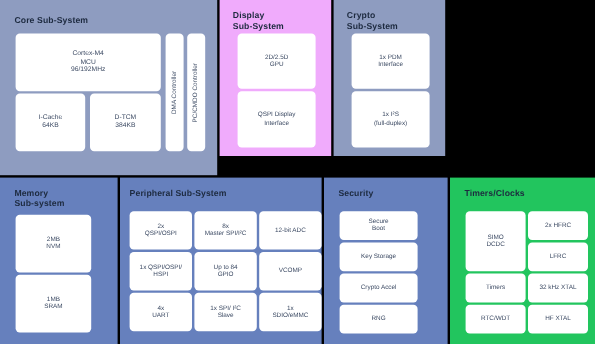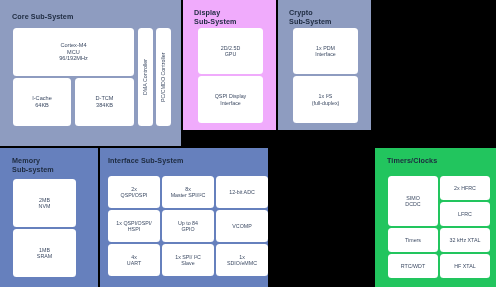--- a/index.html
+++ b/index.html
@@ -110,21 +110,21 @@
 Sub-system</div>
 
     <div class="blk" style="left:13px; top:31px; width:63px; height:48px;">2MB
 NVM</div>
 
     <div class="blk" style="left:13px; top:81px; width:63px; height:48px;">1MB
 SRAM</div>
   </div>
 
   <div class="panel" style="left:100px; top:148px; width:168px; height:139px; background:#6680bd;">
-    <div class="panel-title" style="left:8px; top:8px;">Interface Sub-System</div>
+    <div class="panel-title" style="left:8px; top:8px;">Peripheral Sub-System</div>
 
     <div class="blk" style="left:8px; top:28px; width:52px; height:32px;">2x
 QSPI/OSPI</div>
     <div class="blk" style="left:62px; top:28px; width:52px; height:32px;">8x
 Master SPI/I²C</div>
     <div class="blk" style="left:116px; top:28px; width:52px; height:32px;">12-bit ADC</div>
 
     <div class="blk" style="left:8px; top:62px; width:52px; height:32px;">1x QSPI/OSPI/
 HSPI</div>
     <div class="blk" style="left:62px; top:62px; width:52px; height:32px;">Up to 84
@@ -132,20 +132,29 @@
     <div class="blk" style="left:116px; top:62px; width:52px; height:32px;">VCOMP</div>
 
     <div class="blk" style="left:8px; top:96px; width:52px; height:32px;">4x
 UART</div>
     <div class="blk" style="left:62px; top:96px; width:52px; height:32px;">1x SPI/ I²C
 Slave</div>
     <div class="blk" style="left:116px; top:96px; width:52px; height:32px;">1x
 SDIO/eMMC</div>
   </div>
 
+  <div class="panel" style="left:270px; top:148px; width:103px; height:139px; background:#6680bd;">
+    <div class="panel-title" style="left:12px; top:8px;">Security</div>
+
+    <div class="blk" style="left:13px; top:28px; width:65px; height:24px;">Secure
+Boot</div>
+    <div class="blk" style="left:13px; top:54px; width:65px; height:24px;">Key Storage</div>
+    <div class="blk" style="left:13px; top:80px; width:65px; height:24px;">Crypto Accel</div>
+    <div class="blk" style="left:13px; top:106px; width:65px; height:24px;">RNG</div>
+  </div>
 
   <div class="panel" style="left:375px; top:148px; width:144px; height:139px; background:#22c55e;">
     <div class="panel-title" style="left:12px; top:8px;">Timers/Clocks</div>
 
     <div class="blk" style="left:13px; top:28px; width:50px; height:50px;">SIMO
 DCDC</div>
 
     <div class="blk" style="left:65px; top:28px; width:50px; height:24px;">2x HFRC</div>
     <div class="blk" style="left:65px; top:54px; width:50px; height:24px;">LFRC</div>
 

